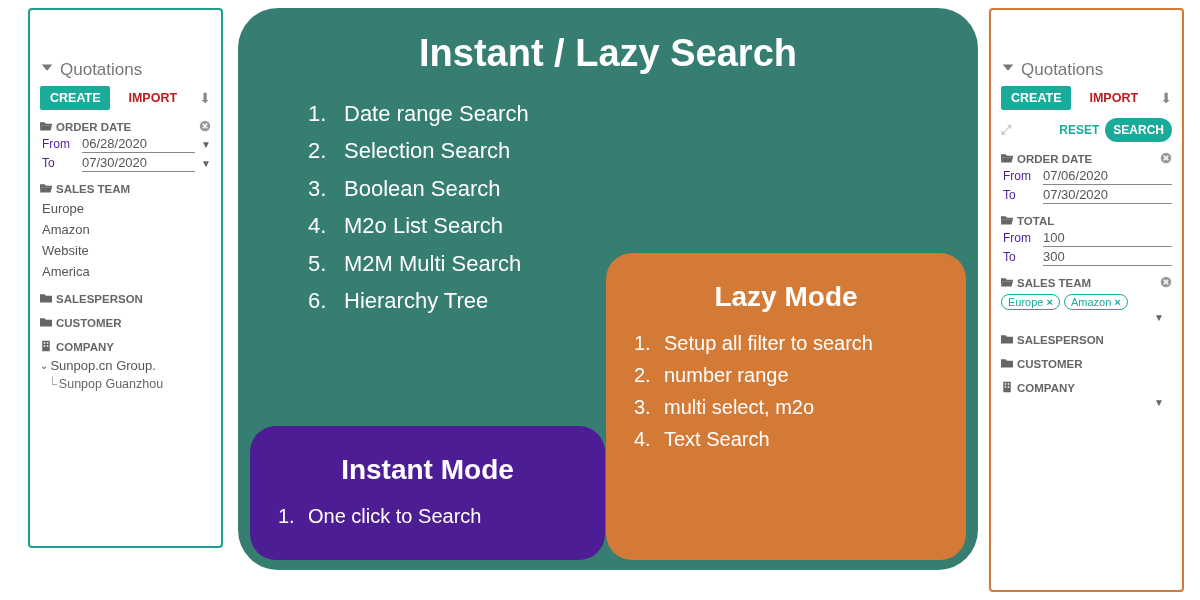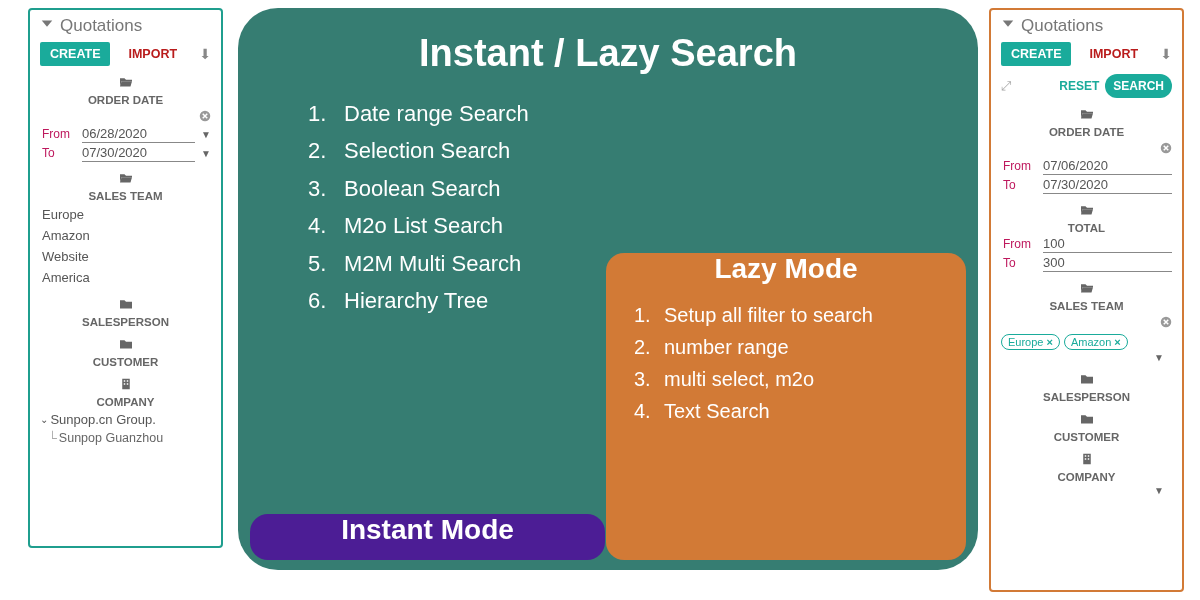--- a/index.html
+++ b/index.html
@@ -3,36 +3,36 @@
 <meta charset="utf-8">
 <style>
   * { box-sizing: border-box; margin: 0; padding: 0; }
   body { font-family: Arial, Helvetica, sans-serif; width: 1200px; height: 600px; background: #fff; position: relative; font-size: 13px; color: #555; }
 
   
   .panel { position: absolute; top: 8px; bottom: 8px; width: 195px; border: 2px solid; border-radius: 4px; background: #fff; padding: 6px 10px; overflow: hidden; }
   .panel-left  { left: 28px;  border-color: #1f9e8e; height: 540px; bottom: auto; }
   .panel-right { right: 16px; border-color: #d27a36; }
 
-  .panel-title { display: flex; align-items: center; gap: 6px; color: #777; font-size: 17px; margin-bottom: 6px; }
+  .panel-title { display: flex; align-items: center; gap: 6px; color: #777; font-size: 17px; margin-bottom: 6px; margin-top: 44px; }
   .panel-title svg { width: 14px; height: 14px; fill: #777; }
 
   .btn-row { display: flex; align-items: center; gap: 8px; margin-bottom: 8px; }
   .btn { padding: 5px 10px; border-radius: 2px; font-size: 12.5px; font-weight: 700; cursor: pointer; border: none; }
   .btn-primary { background: #1aab9b; color: #fff; }
   .btn-link { background: none; color: #b91c1c; }
   .dl-icon { margin-left: auto; color: #888; cursor: pointer; font-size: 14px; }
 
-  .section-row { display: flex; align-items: center; gap: 4px; margin-top: 10px; margin-bottom: 2px; font-size: 11.5px; font-weight: 700; color: #666; flex-direction: column; }
+  .section-row { display: flex; align-items: center; gap: 4px; margin-top: 10px; margin-bottom: 2px; font-size: 11.5px; font-weight: 700; color: #666; }
   .section-row svg { width: 12px; height: 12px; fill: #666; }
   .section-row .clear { margin-left: auto; color: #999; cursor: pointer; }
   .section-row .clear svg { fill: #999; }
 
   .field-row { display: flex; align-items: baseline; gap: 6px; font-size: 13px; color: #555; margin: 2px 0; padding-left: 2px; }
-  .field-row .lbl { width: 34px; font-size: 12px; color: #be185d; }
+  .field-row .lbl { width: 34px; font-size: 12px; color: #4c1d95; }
   .field-row .val { flex: 1; border-bottom: 1px solid #888; padding-bottom: 1px; }
   .field-row .chev { color: #666; cursor: pointer; font-size: 10px; }
 
   .list-item { display: block; font-size: 13px; color: #555; padding: 3px 2px; cursor: pointer; }
 
   .tree-parent { display: flex; align-items: center; gap: 2px; font-size: 13px; color: #555; padding: 2px 0; cursor: pointer; }
   .tree-child  { display: flex; align-items: center; gap: 2px; font-size: 12.5px; color: #666; padding: 2px 0 2px 8px; cursor: pointer; }
 
   .action-row { display: flex; align-items: center; gap: 6px; margin: 6px 0 8px; }
   .action-row .spacer { flex: 1; }
@@ -46,21 +46,21 @@
 
   .drop-row { display: flex; justify-content: flex-end; padding-right: 8px; margin-top: 2px; }
   .drop-row .chev { color: #666; cursor: pointer; font-size: 10px; }
 
   
   .center { position: absolute; left: 238px; right: 222px; top: 8px; bottom: 30px; background: #367d72; border-radius: 40px; padding: 20px 30px 24px; color: #fff; }
   .center-title { text-align: center; font-size: 38px; font-weight: 700; margin: 4px 0 20px; }
   .feature-list { margin-left: 40px; font-size: 22px; line-height: 1.7; }
   .feature-list .num { display: inline-block; width: 36px; }
 
-  .mode-box { position: absolute; border-radius: 18px; padding: 0 22px; }
+  .mode-box { position: absolute; border-radius: 26px; padding: 28px 22px; }
   .instant-box { left: 12px; bottom: 10px; width: 355px; background: #4c1d95; }
   .lazy-box    { right: 12px; bottom: 10px; top: 245px; width: 360px; background: #d27a36; }
   .mode-title { font-size: 28px; font-weight: 700; text-align: center; margin-bottom: 14px; }
   .mode-list { font-size: 20px; line-height: 1.6; margin-left: 6px; }
   .mode-list .num { display: inline-block; width: 30px; }
 </style>
 </head>
 <body>
 
 <div class="panel panel-left">
@@ -148,20 +148,23 @@
     <div><span class="num">1.</span><span>Date range Search</span></div>
     <div><span class="num">2.</span><span>Selection Search</span></div>
     <div><span class="num">3.</span><span>Boolean Search</span></div>
     <div><span class="num">4.</span><span>M2o List Search</span></div>
     <div><span class="num">5.</span><span>M2M Multi Search</span></div>
     <div><span class="num">6.</span><span>Hierarchy Tree</span></div>
   </div>
 
   <div class="mode-box instant-box">
     <div class="mode-title">Instant Mode</div>
+    <div class="mode-list">
+      <div><span class="num">1.</span><span>One click to Search</span></div>
+    </div>
   </div>
 
   <div class="mode-box lazy-box">
     <div class="mode-title">Lazy Mode</div>
     <div class="mode-list">
       <div><span class="num">1.</span><span>Setup all filter to search</span></div>
       <div><span class="num">2.</span><span>number range</span></div>
       <div><span class="num">3.</span><span>multi select, m2o</span></div>
       <div><span class="num">4.</span><span>Text Search</span></div>
     </div>

